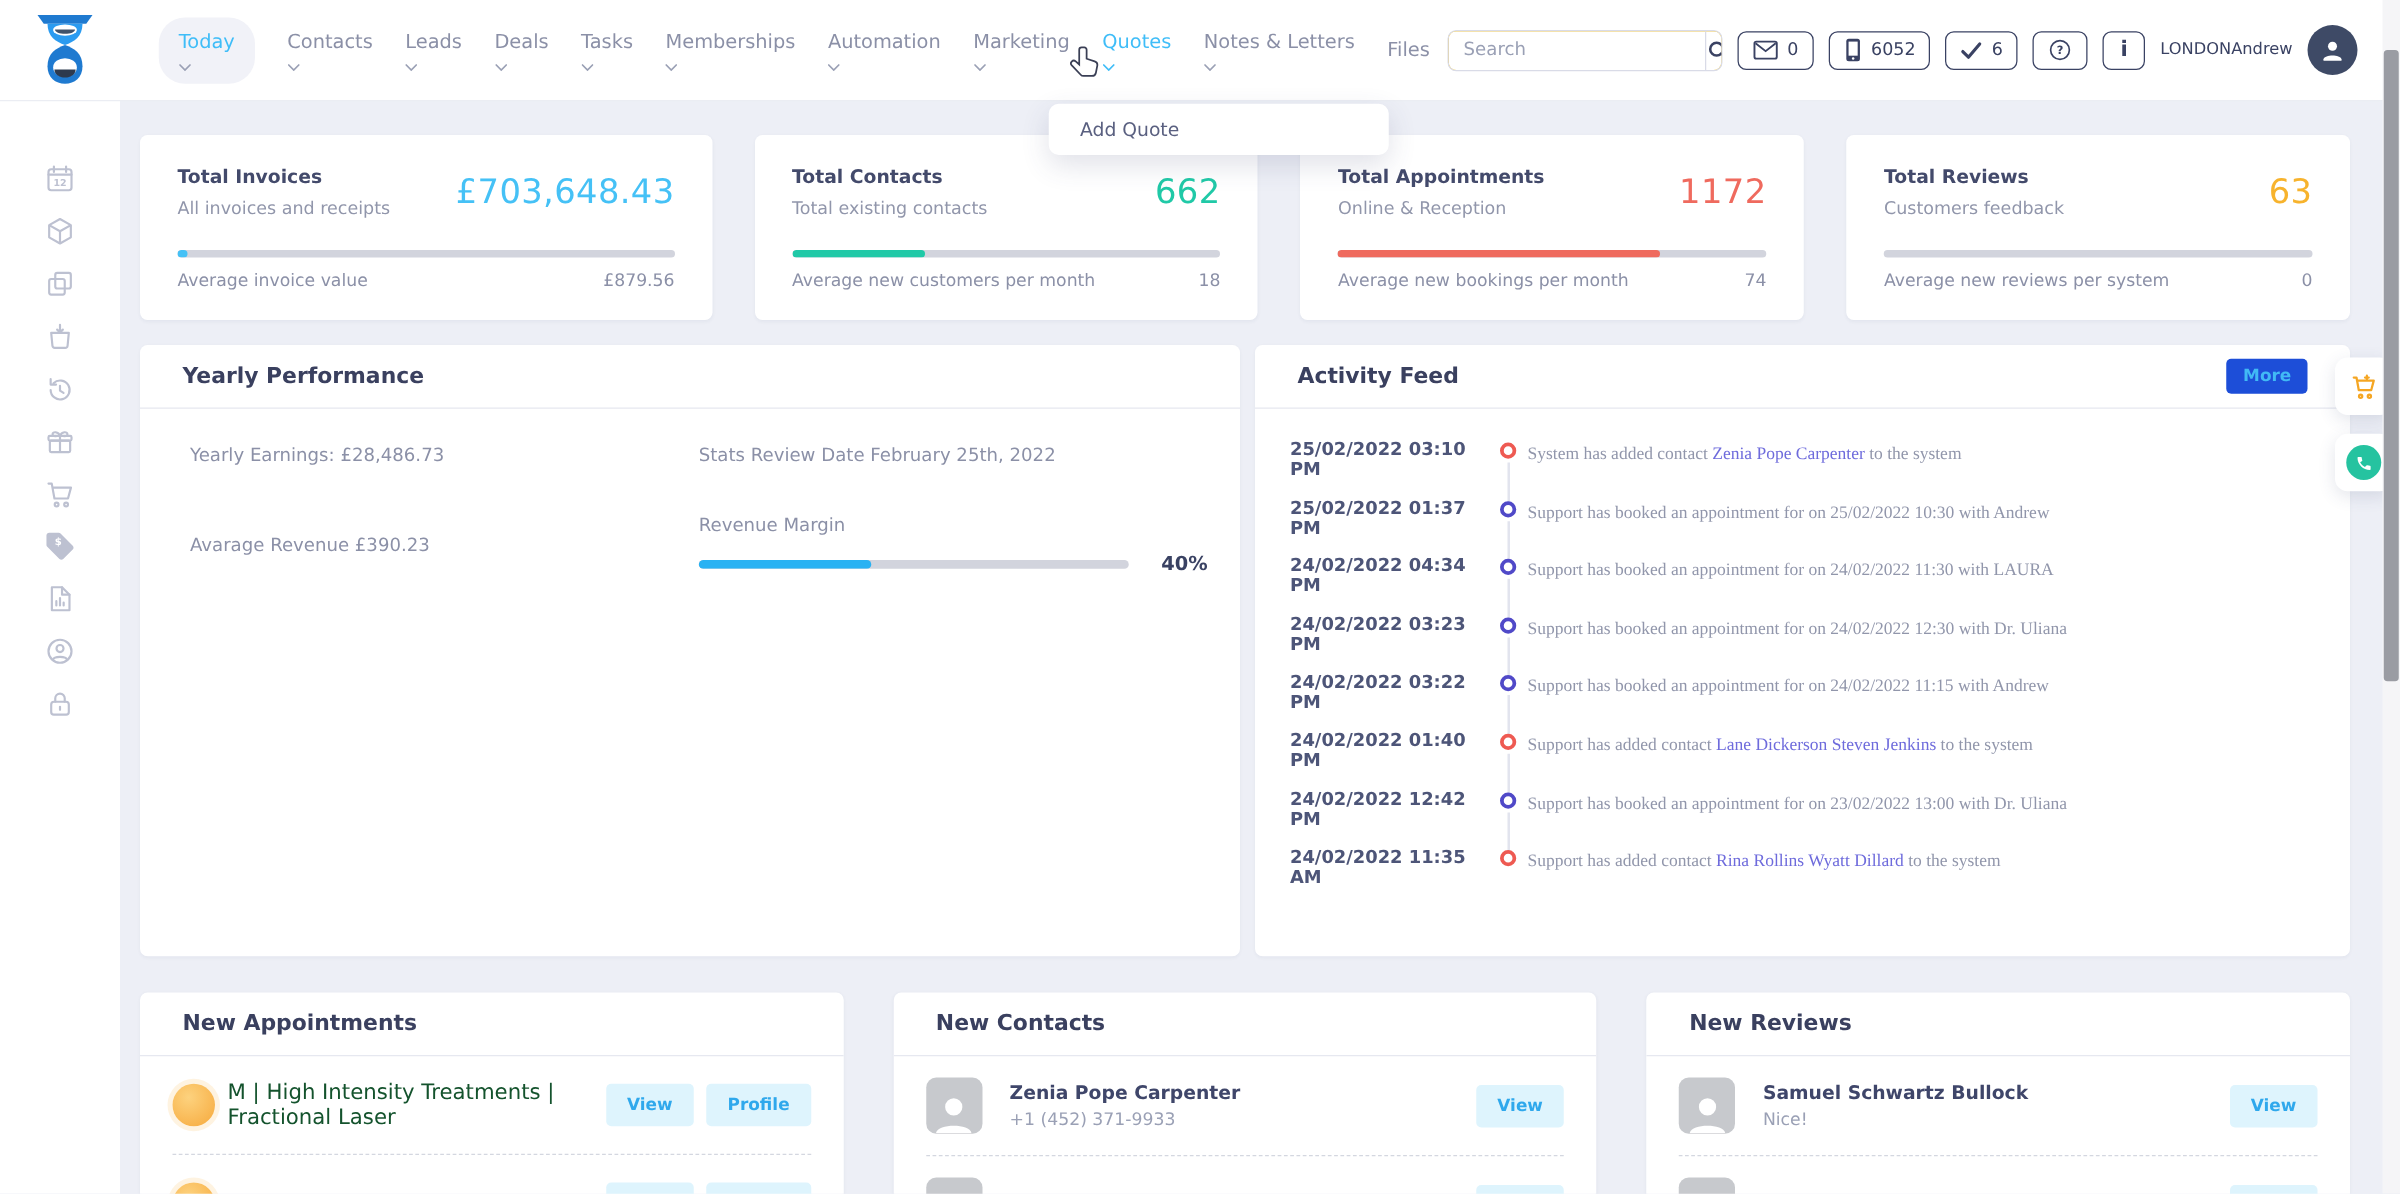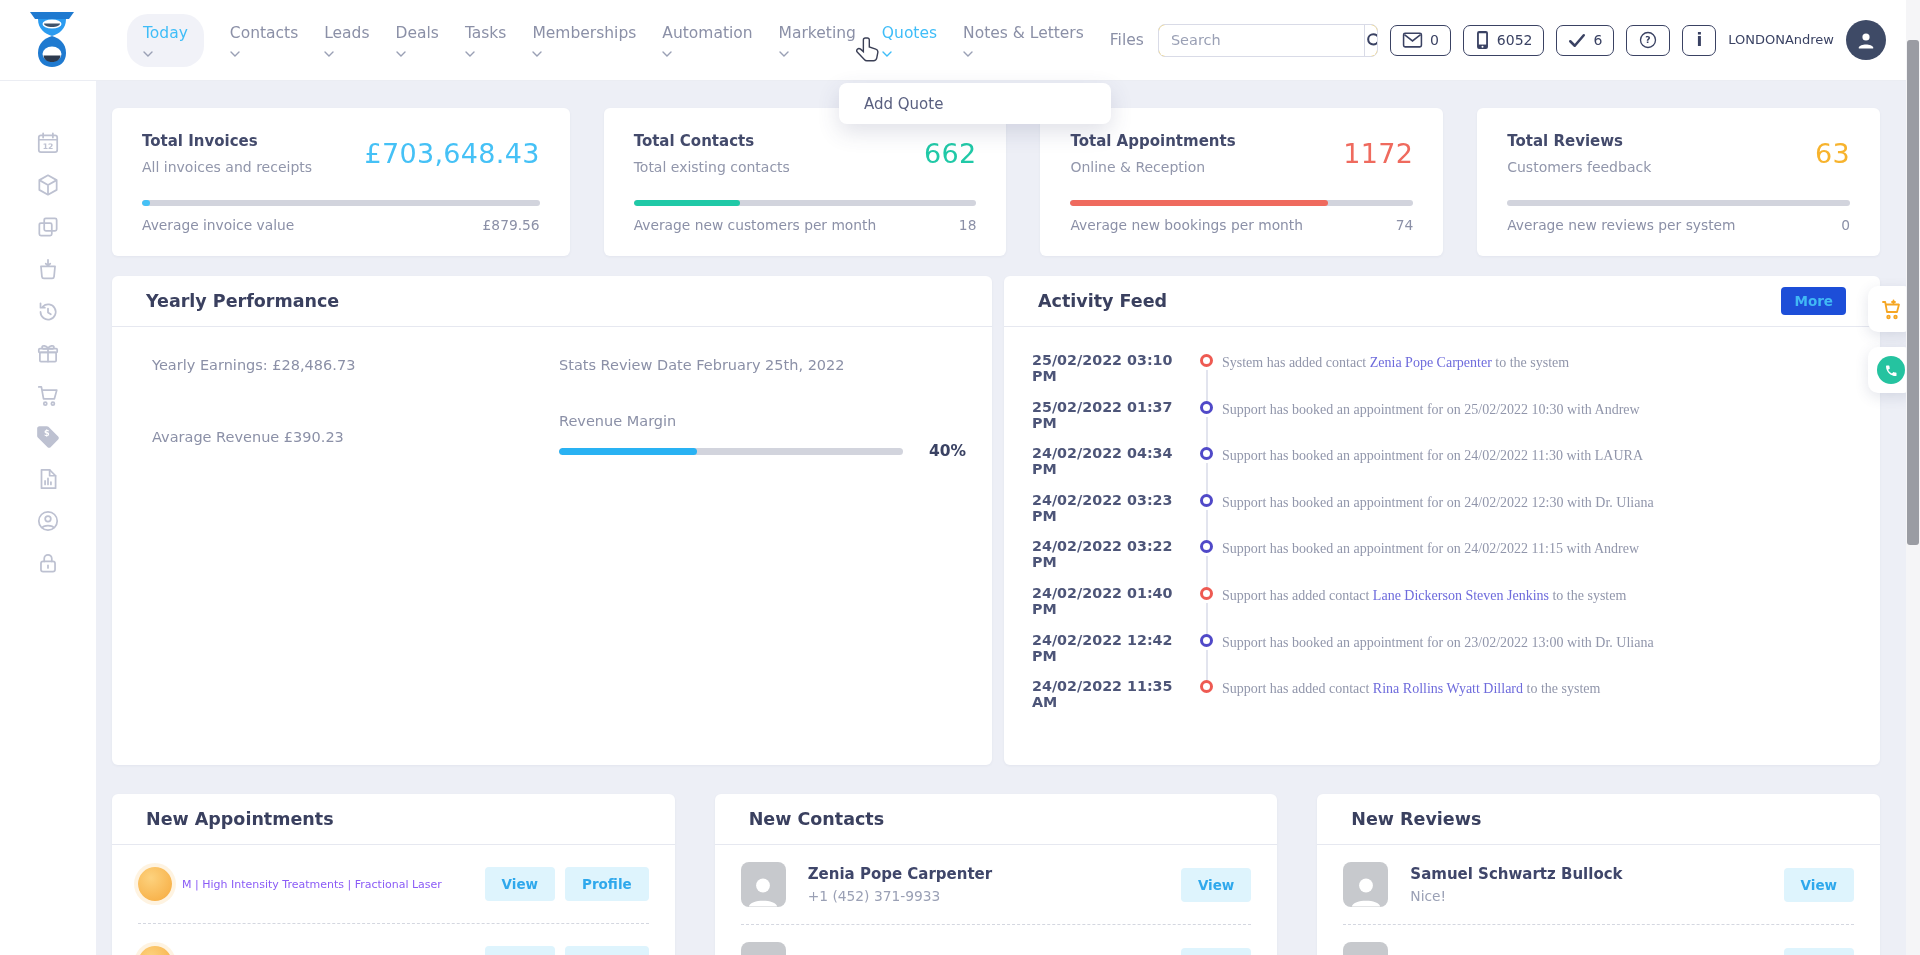--- a/index.html
+++ b/index.html
@@ -77,21 +77,21 @@
   .feed-text { font-size:14px; color:#9196ab; padding-top:1px;font-family:Liberation Serif, serif; }
   .feed-text .lnk { color:#6e6bdc; cursor:pointer; }
   
   .bottom-row { position:absolute; left:112px; top:794px; width:1768px; height:300px; display:flex; gap:40px; z-index:5; }
   .bottom-row .panel { flex:1; }
   .b-row { display:flex; align-items:center; padding:17px 26px; min-height:78px; }
   .b-row + .b-row, .b-sep { border-top:1.5px dashed #d4d7e0; }
   .b-sep { margin:0 26px; border-top:1.5px dashed #d4d7e0; }
   .appt-dot { width:34px; height:34px; border-radius:50%; flex:none;
               background:radial-gradient(circle at 38% 32%, #fdd27e, #f6a93c); box-shadow:0 0 0 4px rgba(250,190,90,.18); }
-  .b-label { flex:1; font-size:11px; color:#8b5cf6; margin-left:10px; }
+  .b-label { flex:1; font-size:17px; color:#14532d; margin-left:10px; }
   .btn-lite { background:#def4fd; color:#2fa8ec; border:none; border-radius:4px; font-size:13.5px; font-weight:700;
               padding:9px 17px; margin-left:10px; cursor:pointer; font-family:inherit; }
   .p-avatar { width:45px; height:45px; border-radius:8px; background:#c7c9cd; flex:none; display:flex; align-items:flex-end; justify-content:center; overflow:hidden; }
   .b-person { flex:1; margin-left:22px; }
   .b-name { font-size:15px; font-weight:600; color:#3f466a; }
   .b-subline { font-size:13.8px; color:#9aa0b5; margin-top:5px; }
   
   .float-btn { position:absolute; width:46px; height:46px; background:#fff; border-radius:10px;
                box-shadow:0 4px 14px rgba(60,70,110,.14); display:flex; align-items:center; justify-content:center; cursor:pointer; z-index:50; }
   .float-cart { left:1868px; top:286px; }

